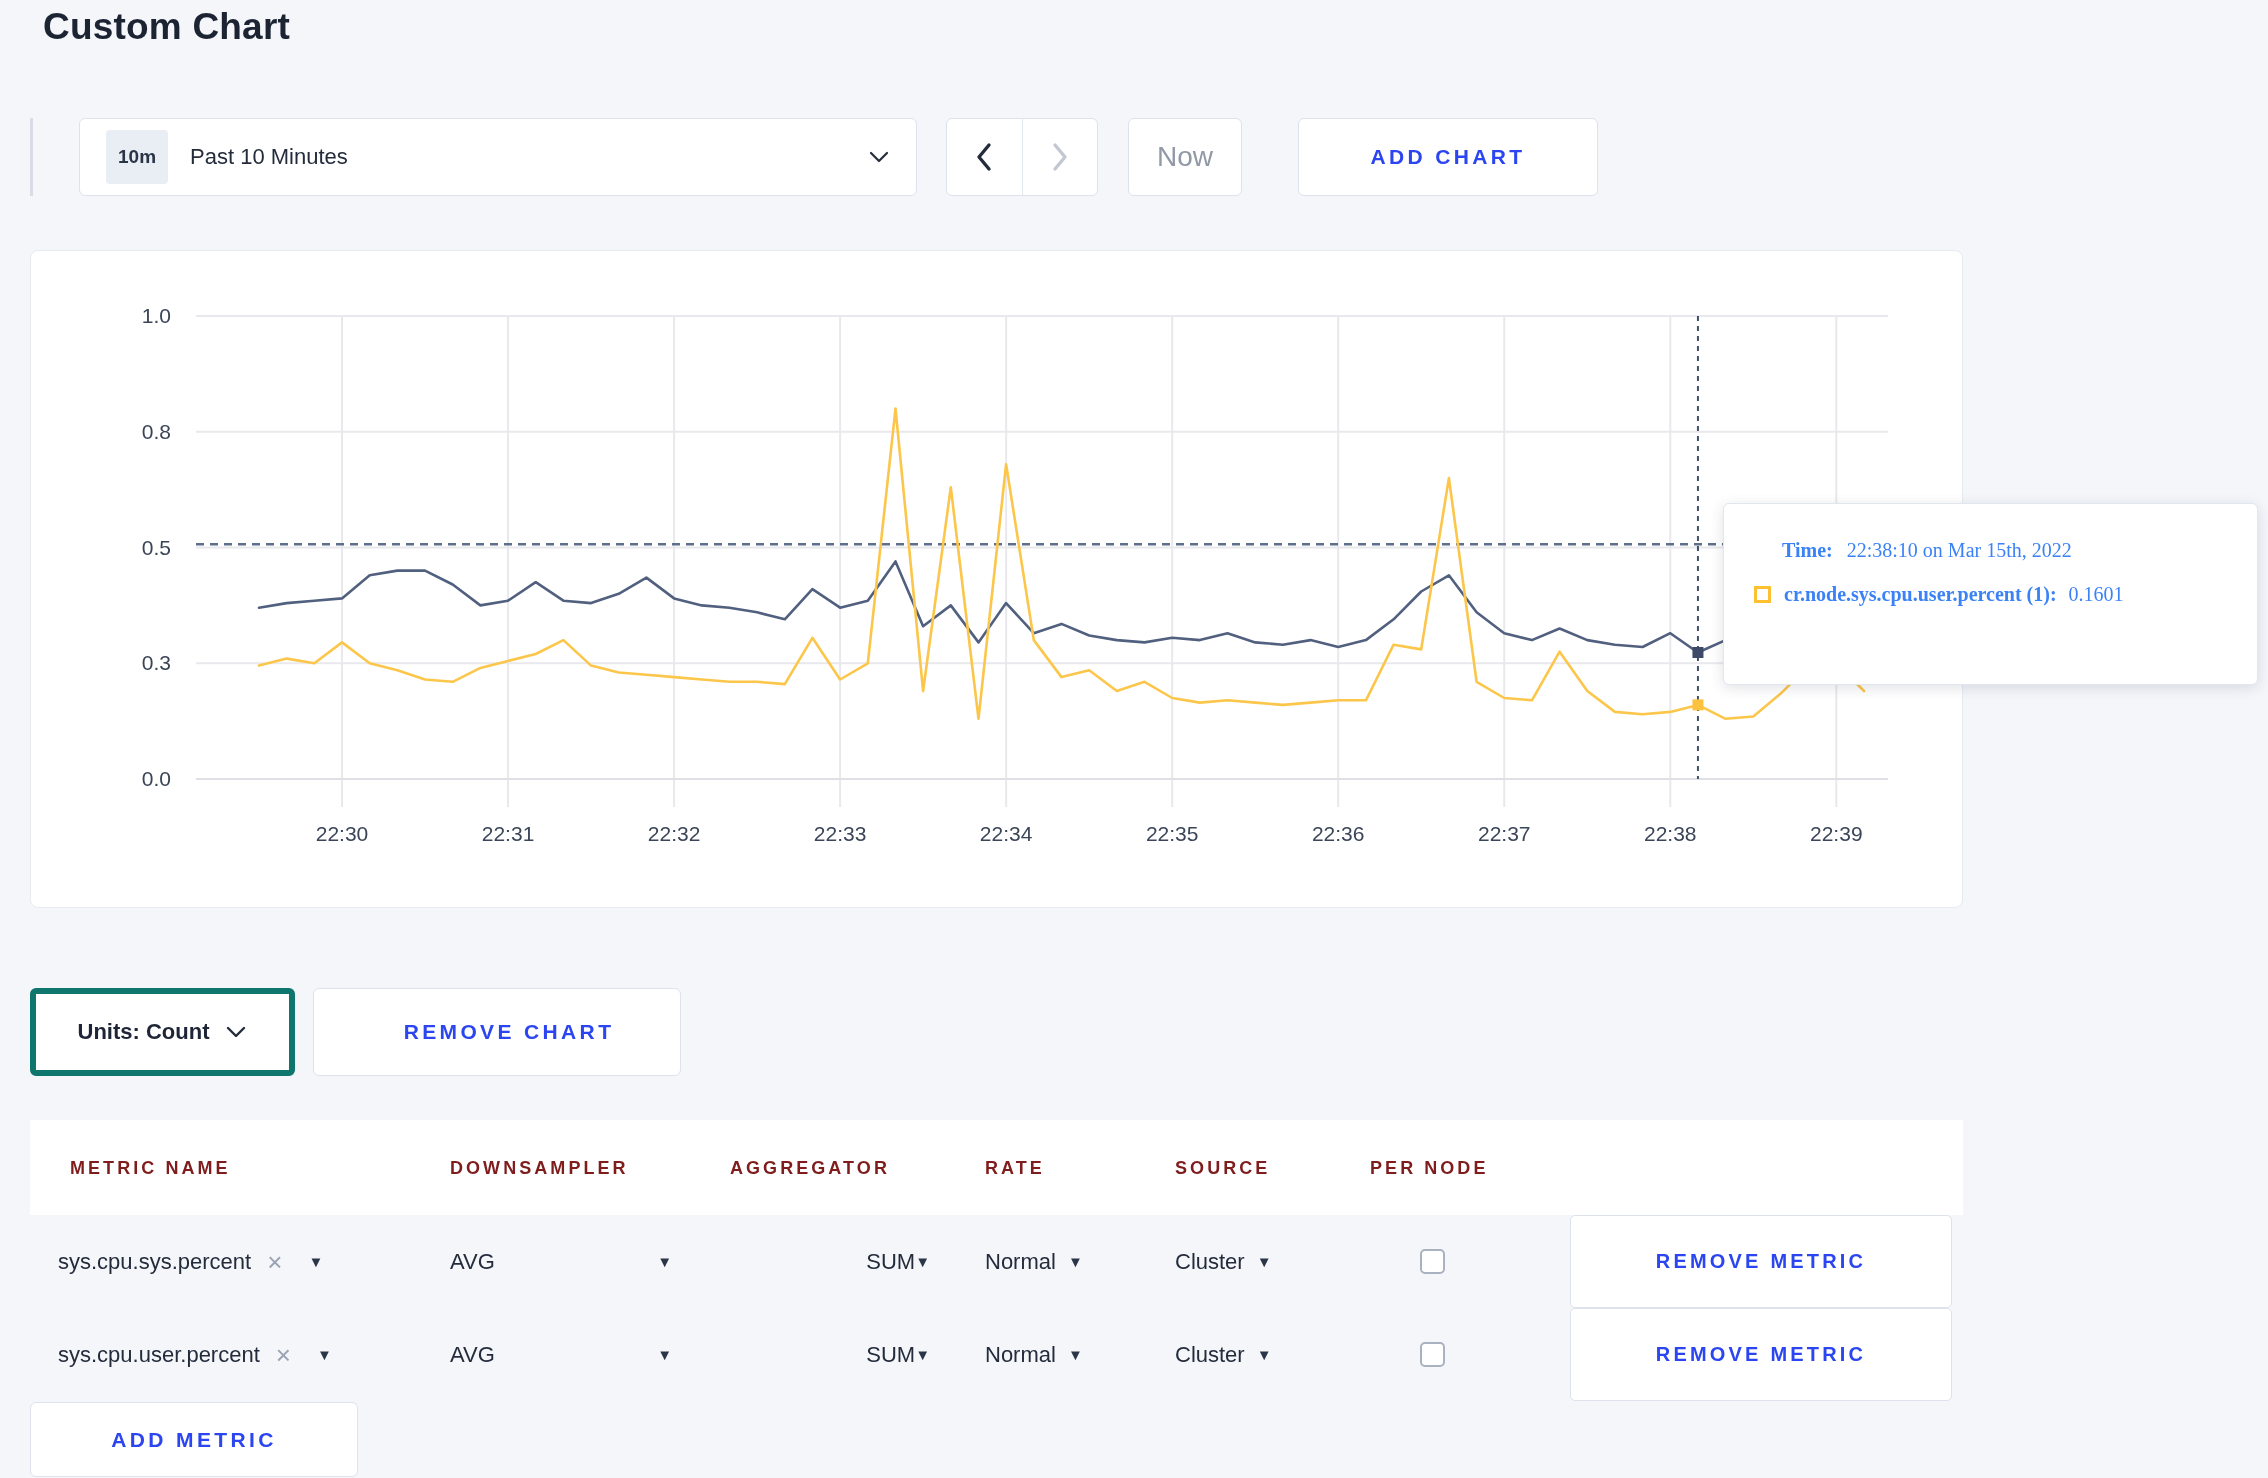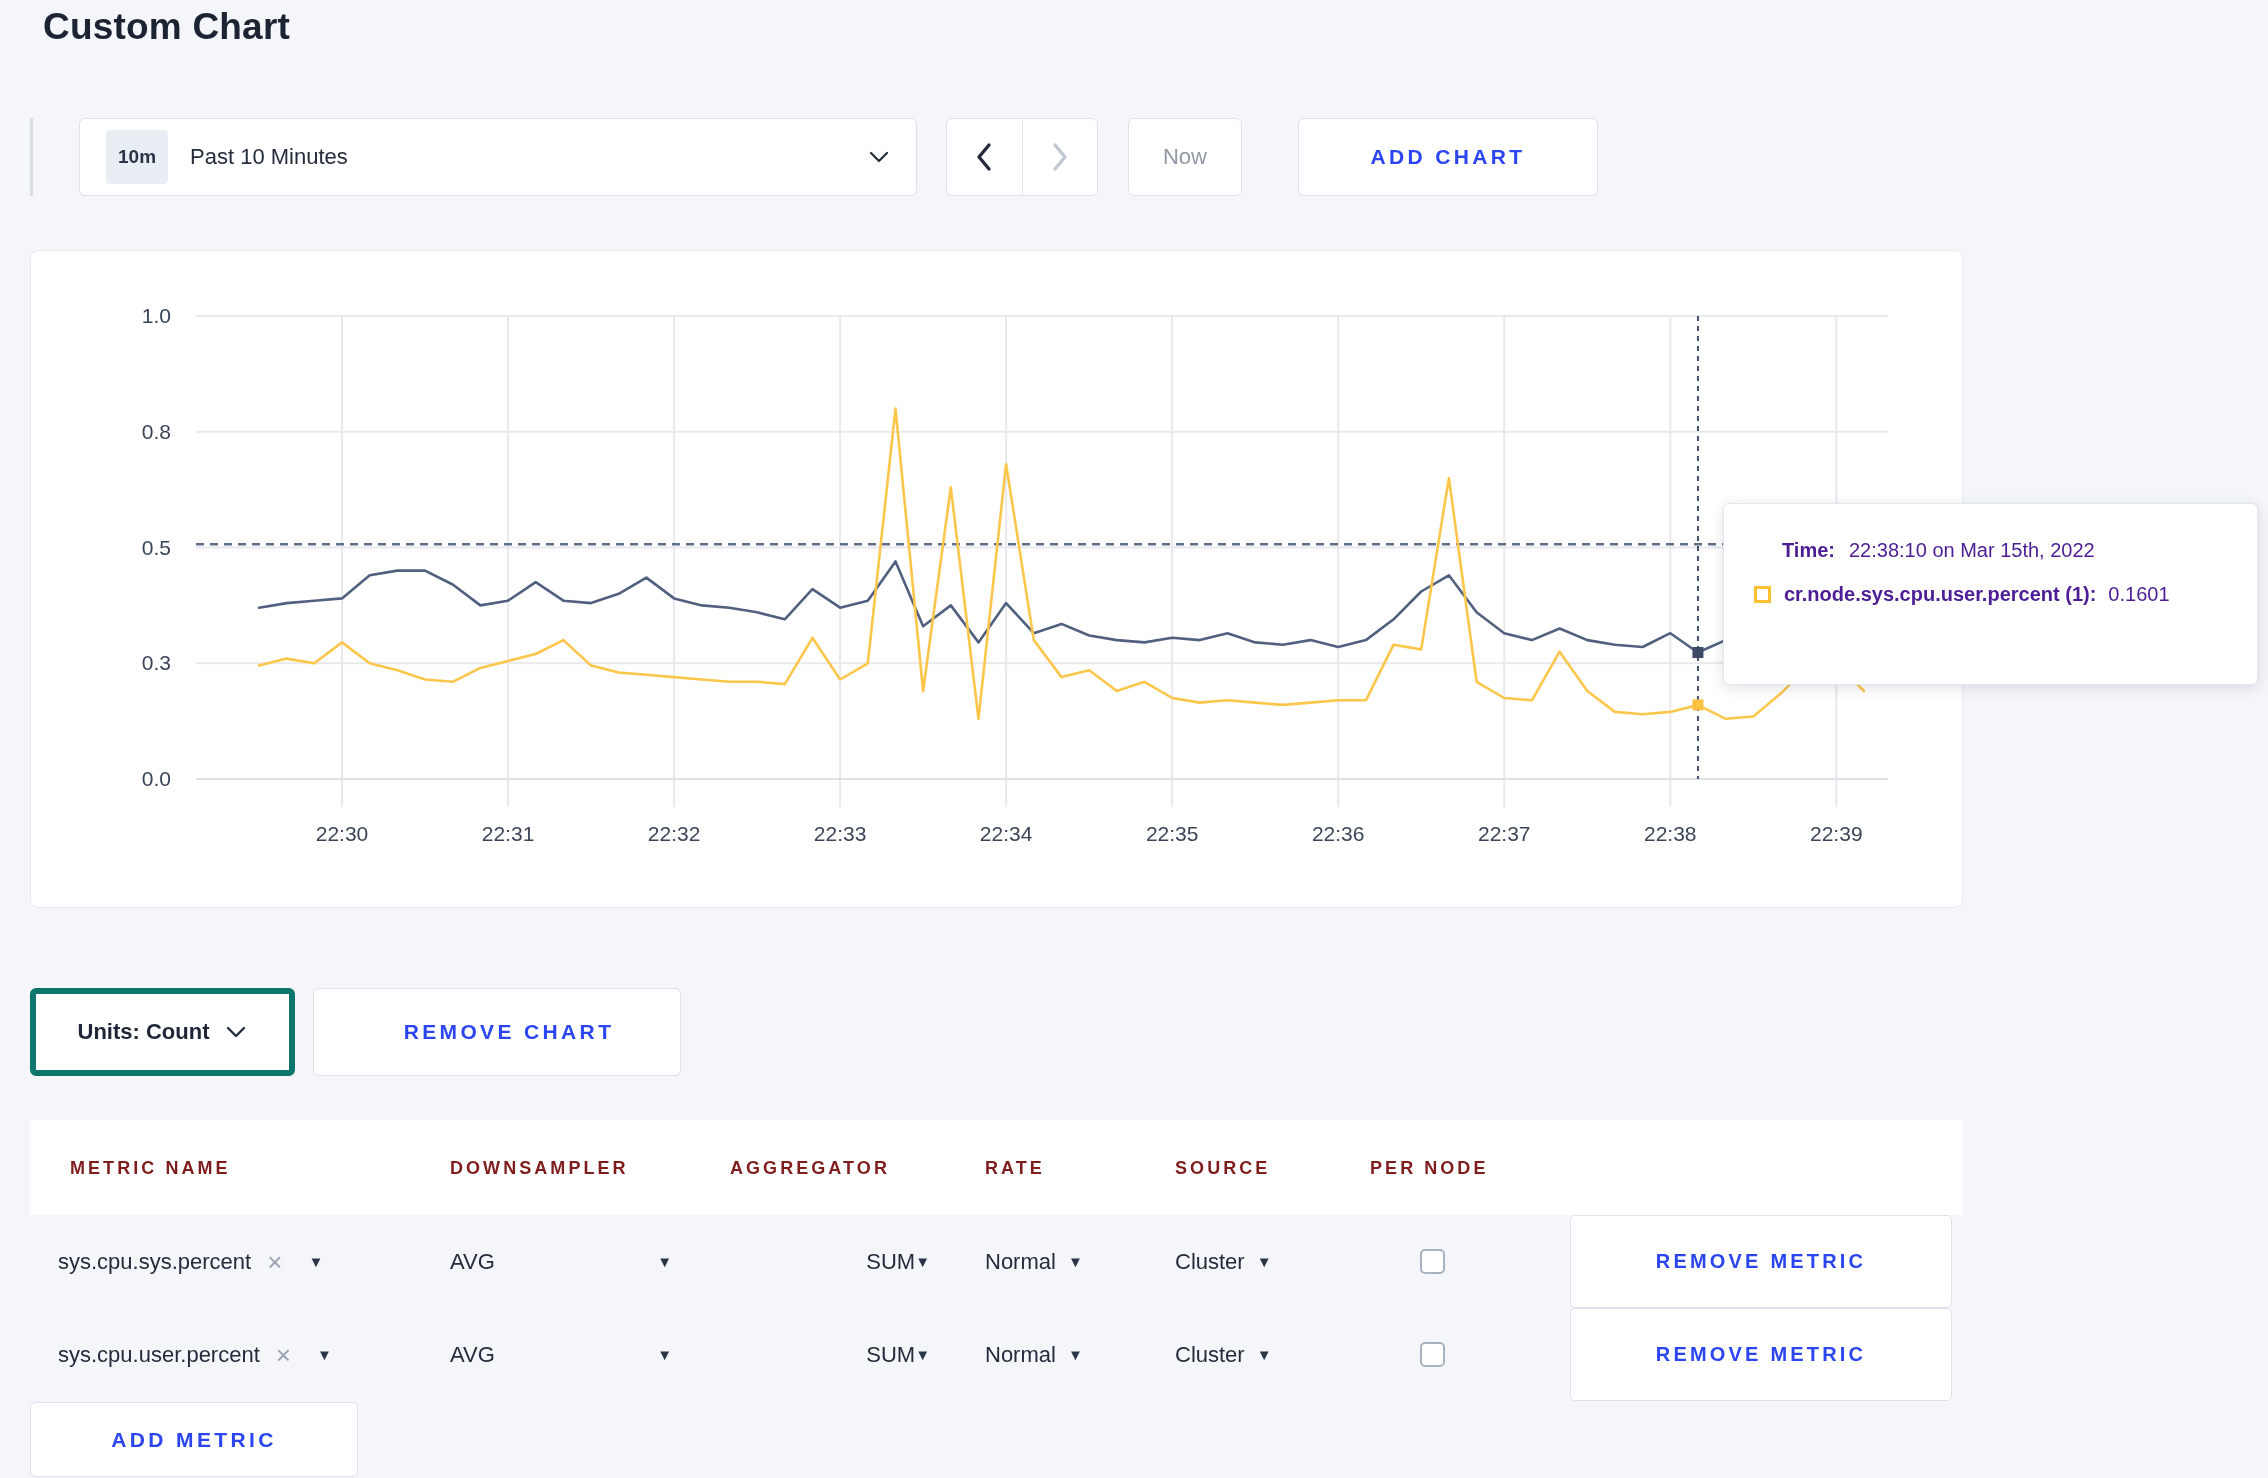--- a/index.html
+++ b/index.html
@@ -12,31 +12,31 @@
   
   .tb-box { position:absolute; top:118px; height:78px; background:#fff; border:1px solid #dde2ec; border-radius:6px; display:flex; align-items:center; }
   .left-tick { position:absolute; left:30px; top:118px; width:3px; height:78px; background:#d7dce6; }
   .timeframe { left:79px; width:838px; padding:0 26px; cursor:pointer; }
   .tf-chip { background:#e9edf4; border-radius:4px; padding:16px 12px; font-size:19px; font-weight:bold; color:#2a3547; margin-right:22px; }
   .tf-label { font-size:22px; color:#242c3c; flex:1; }
   .chev { width:22px; height:14px; }
   .arrows { left:946px; width:152px; padding:0; }
   .arrow-half { width:50%; height:100%; display:flex; align-items:center; justify-content:center; cursor:pointer; }
   .arrows .divider { width:1px; height:100%; background:#e3e7ef; }
-  .now-btn { left:1128px; width:114px; justify-content:center; font-size:22px; color:#9198a6; cursor:default; }
+  .now-btn { left:1128px; width:114px; justify-content:center; font-size:28px; color:#9198a6; cursor:default; }
   .blue-btn { display:flex; align-items:center; justify-content:center; background:#fff; border:1px solid #dde2ec; border-radius:6px; color:#2b46f0; font-weight:600; letter-spacing:.16em; cursor:pointer; }
   .add-chart { position:absolute; left:1298px; top:118px; width:300px; height:78px; font-size:21px; }
 
   
   .chart-card { position:absolute; left:30px; top:250px; width:1933px; height:658px; background:#fff; border:1px solid #e7eaf1; border-radius:8px; }
   .chart-card svg { position:absolute; left:0; top:0; }
 
   
   .tooltip { position:absolute; left:1723px; top:503px; width:535px; height:182px; background:#fff; border:1px solid #e2e6ee; border-radius:6px; box-shadow:0 3px 14px rgba(40,50,80,.14); padding:24px 0 0 30px; z-index:5; }
-  .tt-row { display:flex; align-items:center; height:44px; font-size:20px; color:#4c1d95; }
+  .tt-row { display:flex; align-items:center; height:44px; font-size:20px; color:#3b82f6;font-family:Liberation Serif, serif; }
   .tt-time-label { font-weight:bold; margin-left:28px; margin-right:14px; }
   .tt-swatch { width:17px; height:17px; border:3px solid; background:#fff; margin-right:13px; flex:0 0 auto; }
   .tt-metric { font-weight:bold; margin-right:12px; white-space:nowrap; }
   .tt-value { font-weight:normal; }
 
   
   .units-box { position:absolute; left:30px; top:988px; width:265px; height:88px; background:#fff; border:6px solid #0f766e; border-radius:6px; display:flex; align-items:center; justify-content:center; gap:16px; cursor:pointer; }
   .units-label { font-size:22px; font-weight:bold; color:#1e2536; }
   .remove-chart { position:absolute; left:313px; top:988px; width:368px; height:88px; font-size:21px;padding-left:24px; }
 

